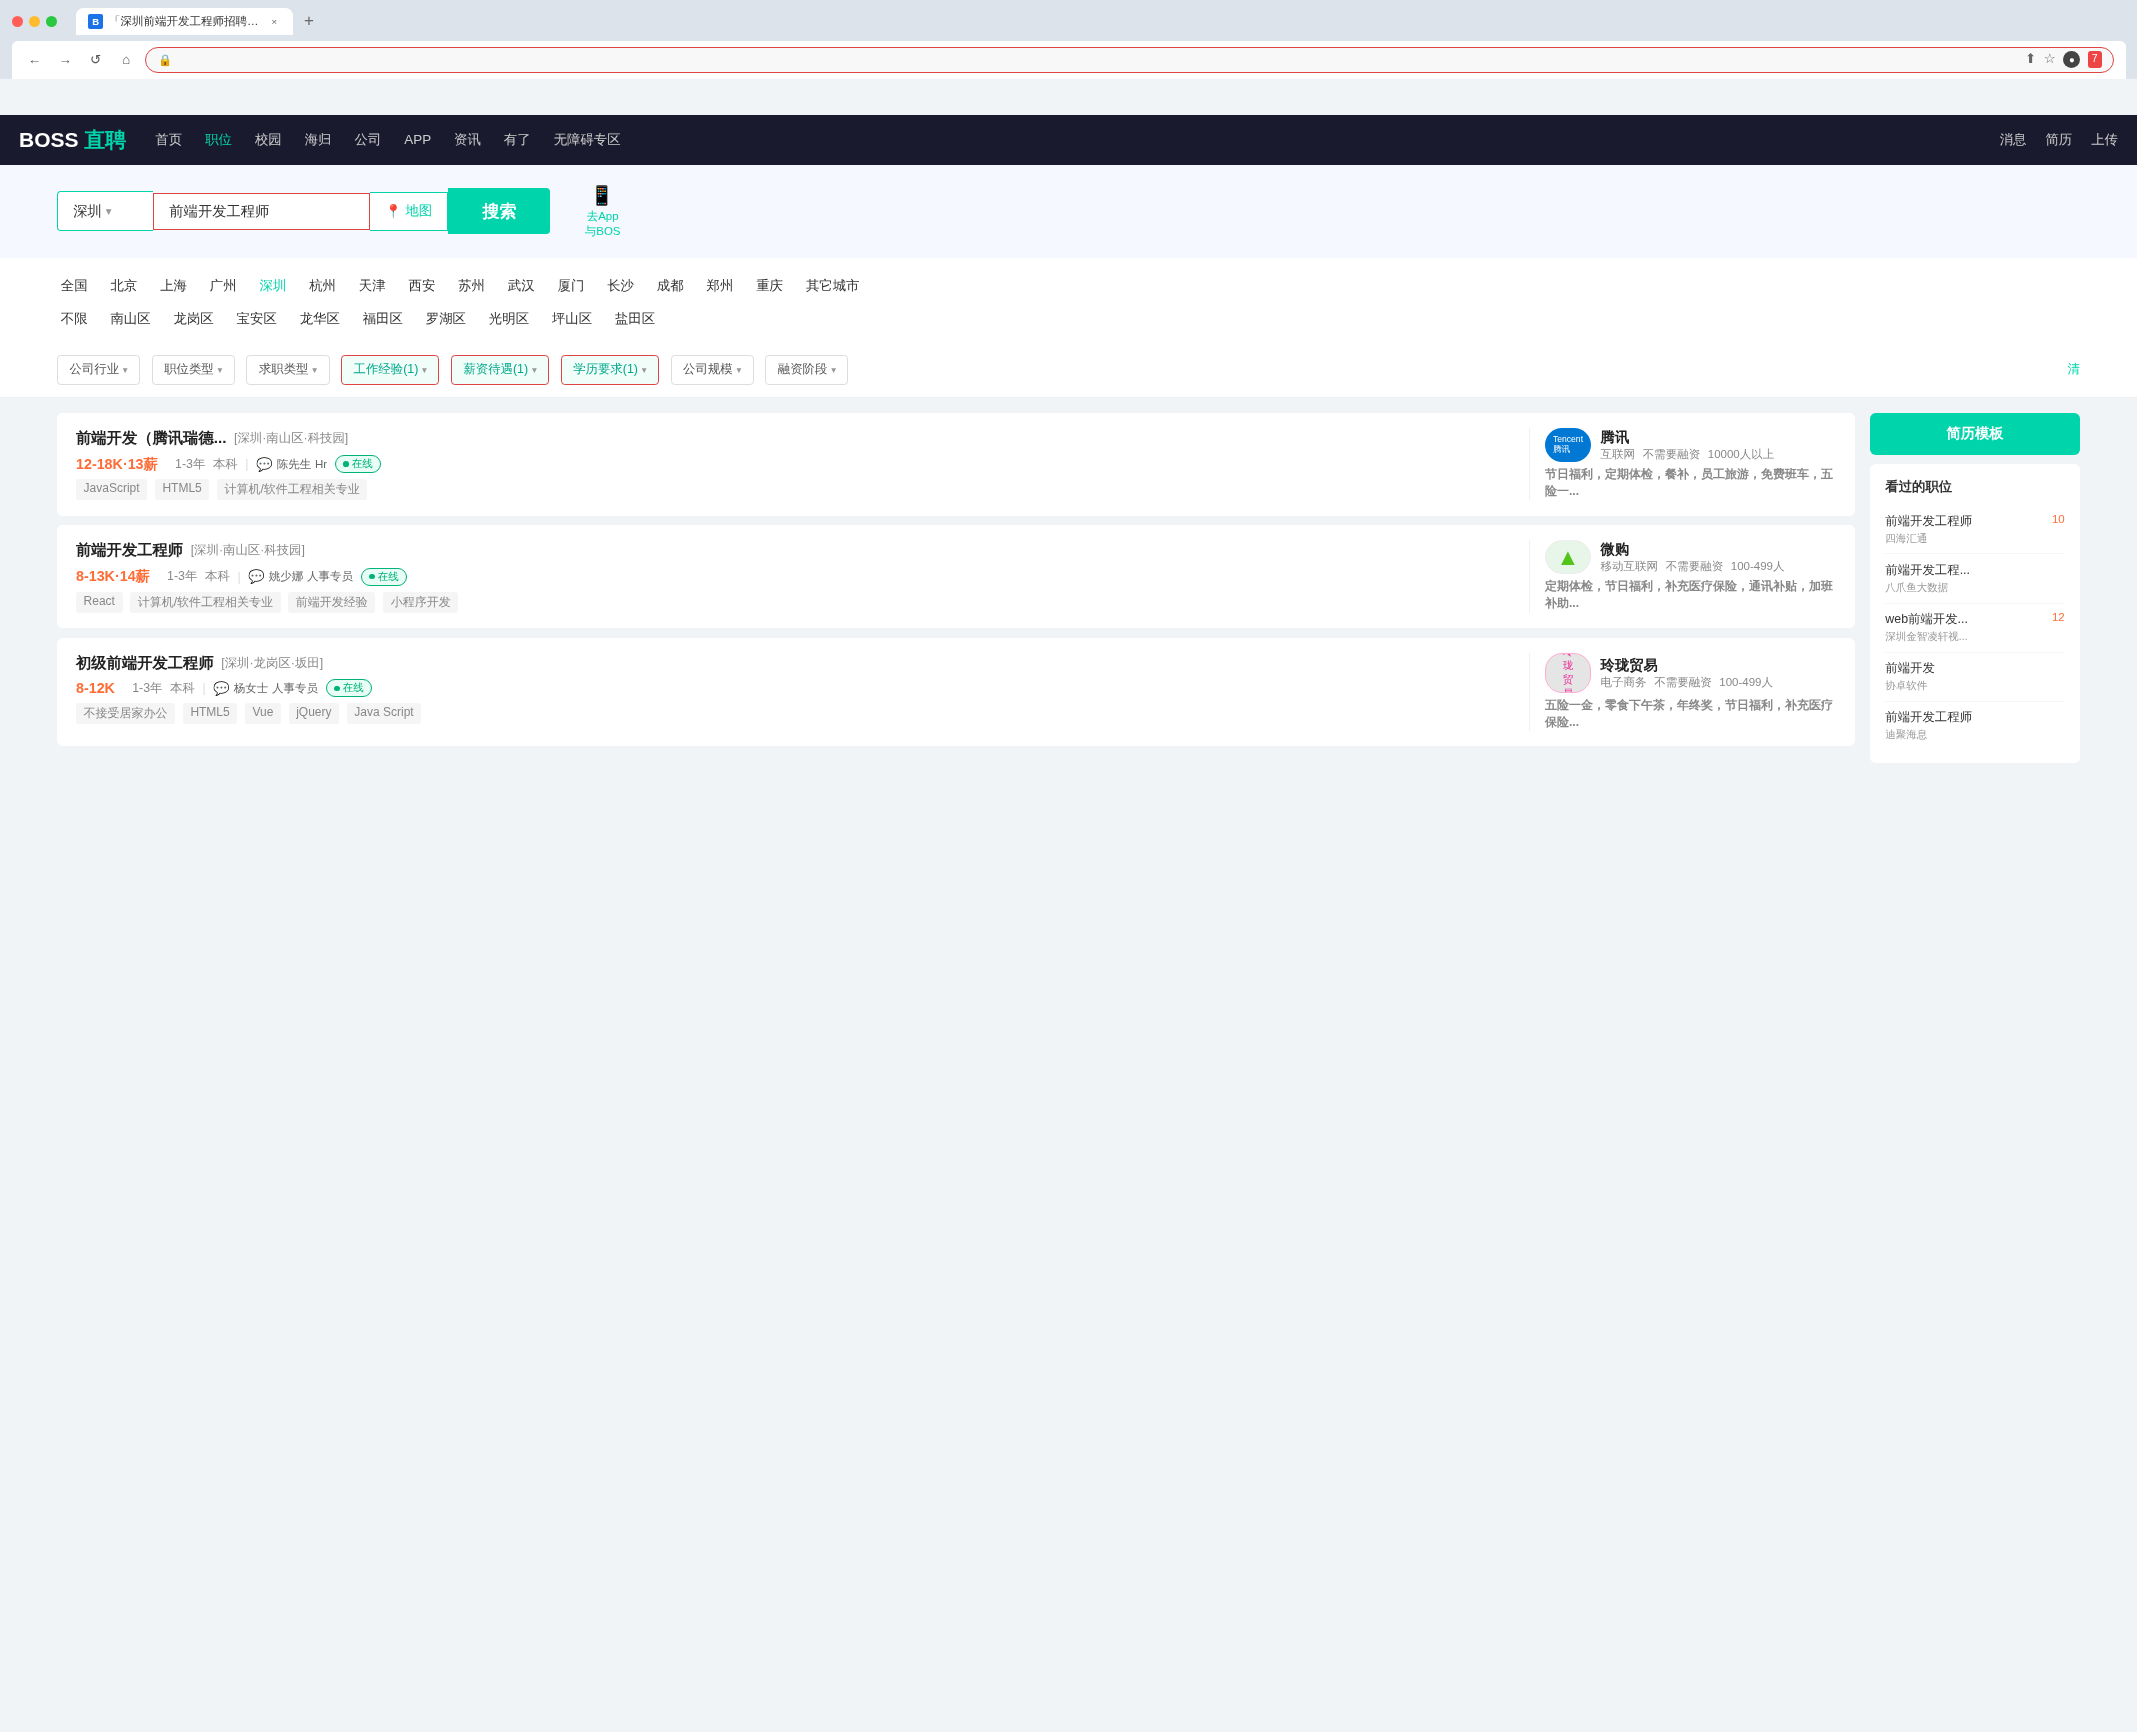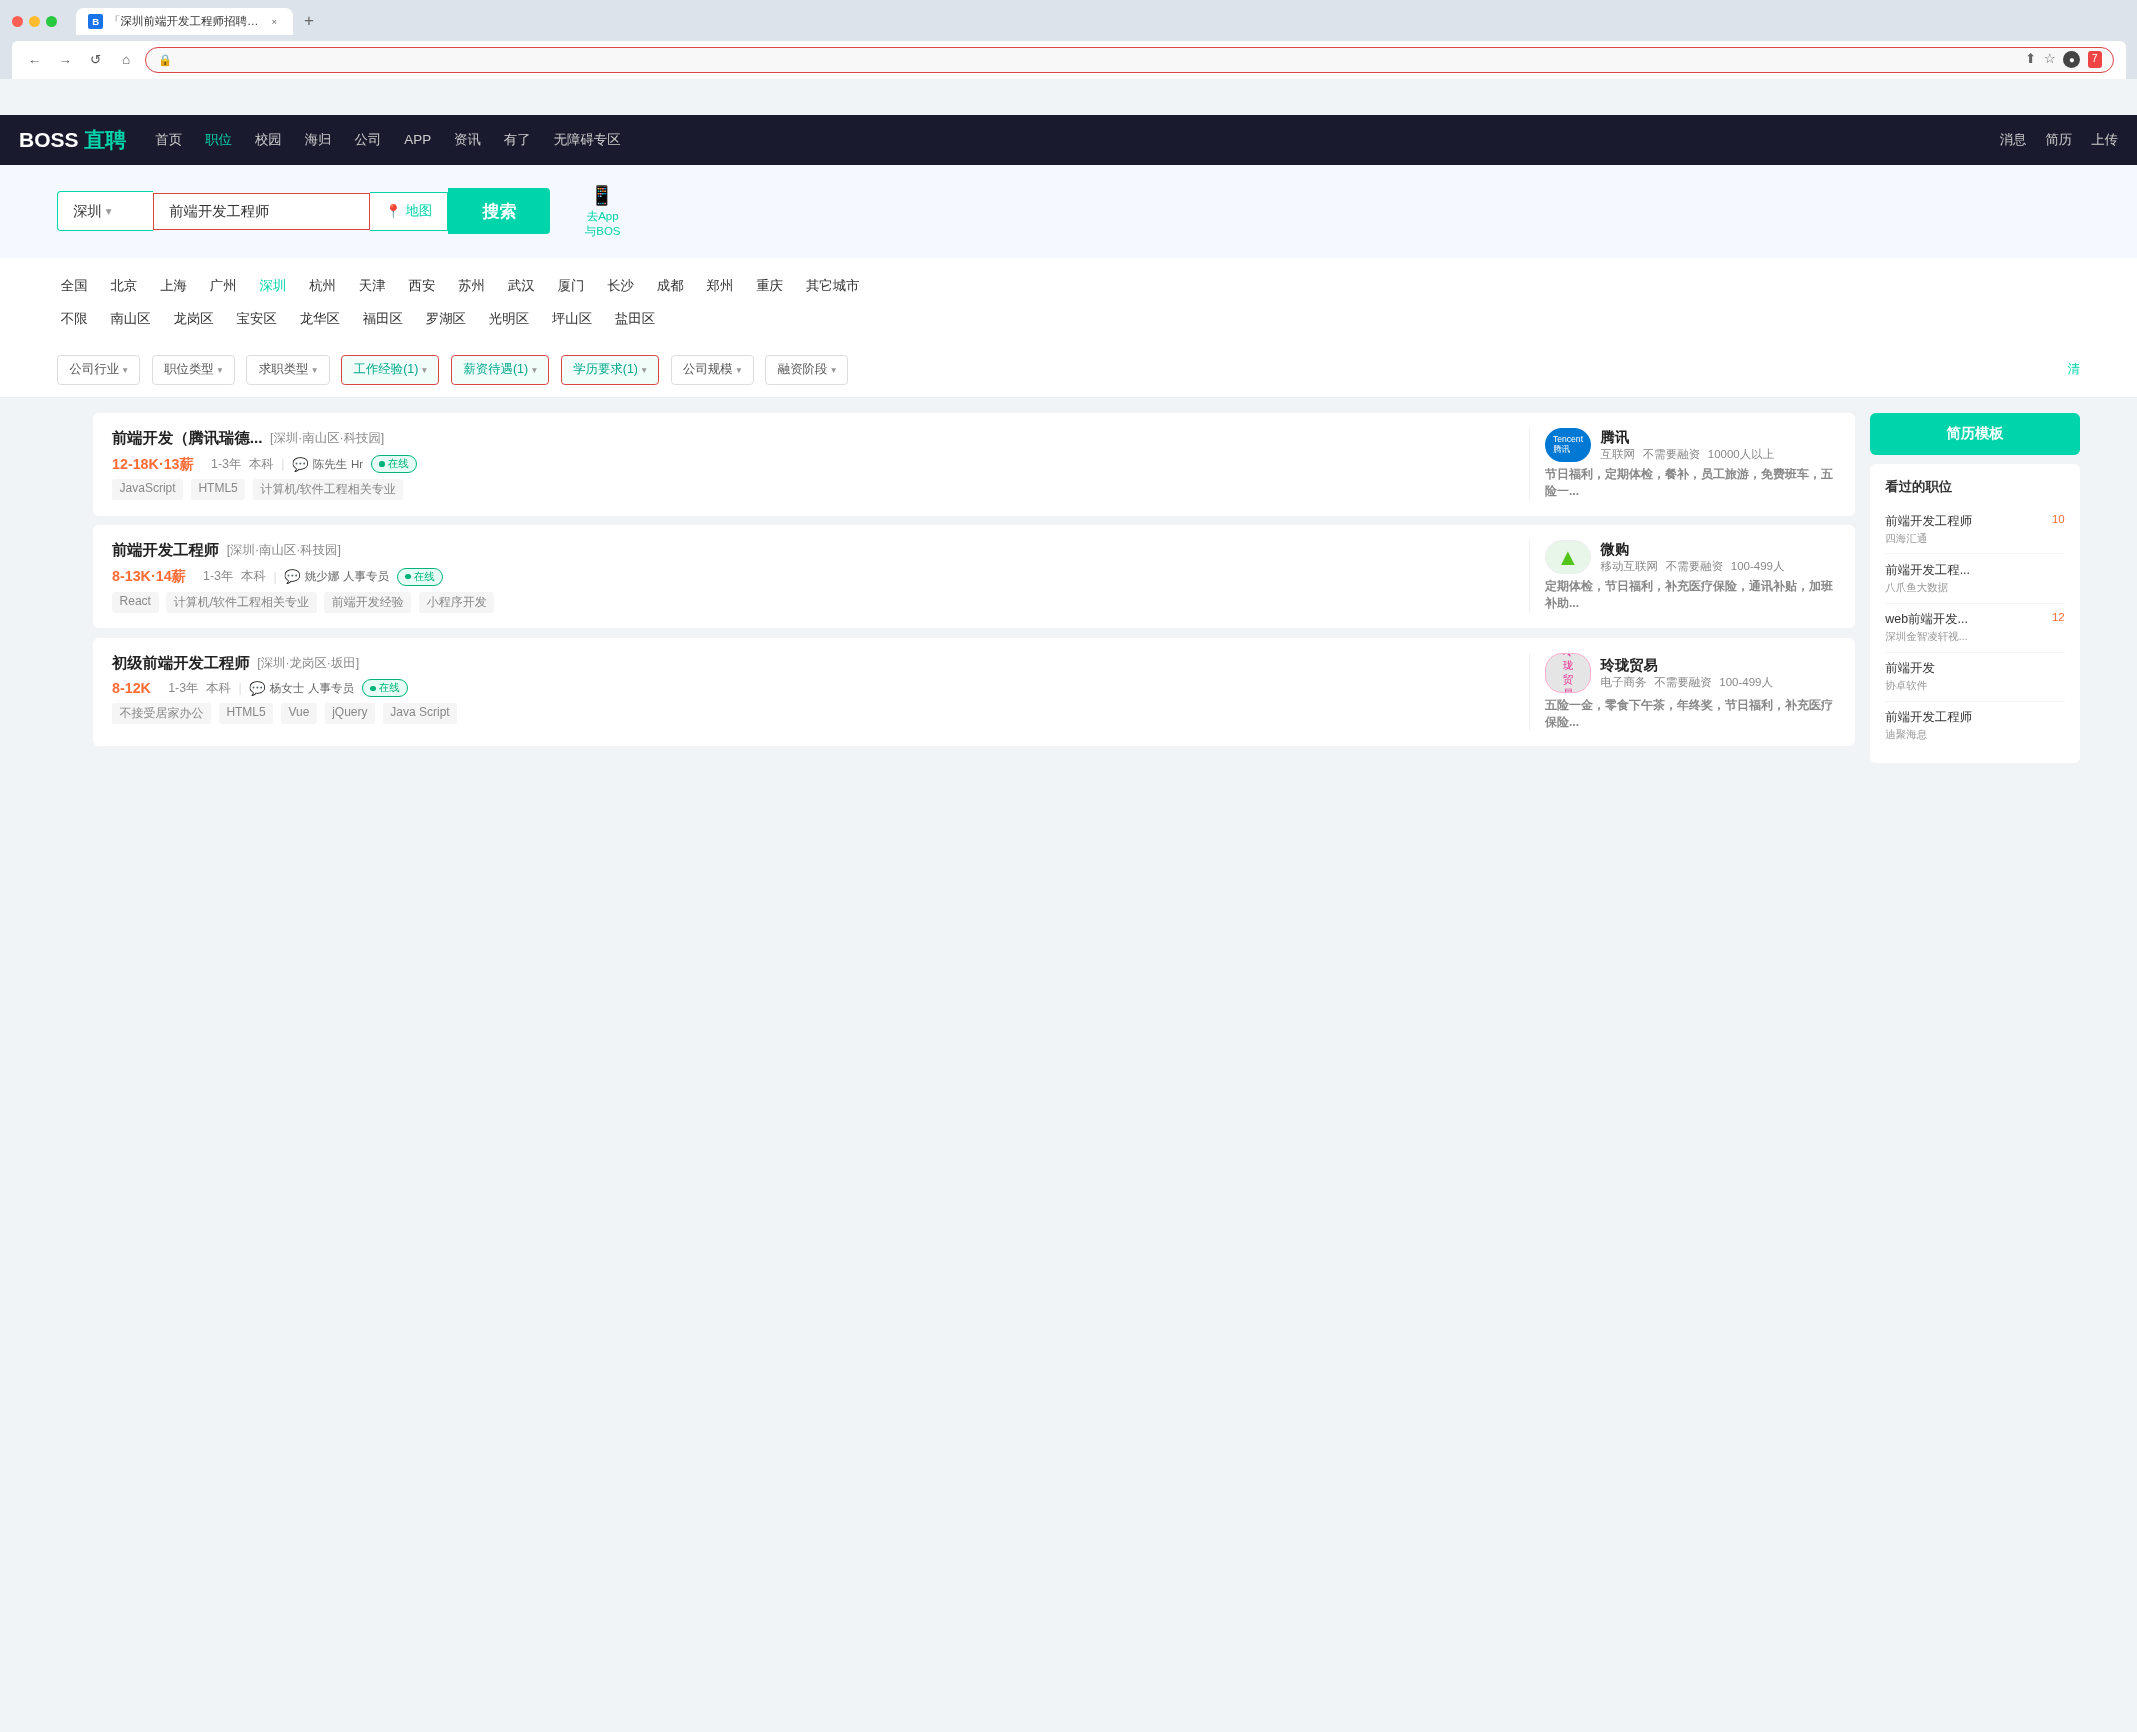--- a/index.html
+++ b/index.html
@@ -273,21 +273,20 @@
       color: #00d4aa;
       cursor: pointer;
     }
 
     
     .main-content {
       display: flex;
       gap: 0;
       padding: 15.3px 57px;
       background: #f0f4f7;
-      margin-left: 36px;
     }
 
     
     .job-list {
       flex: 1;
       display: flex;
       flex-direction: column;
       gap: 9.6px;
     }
 

